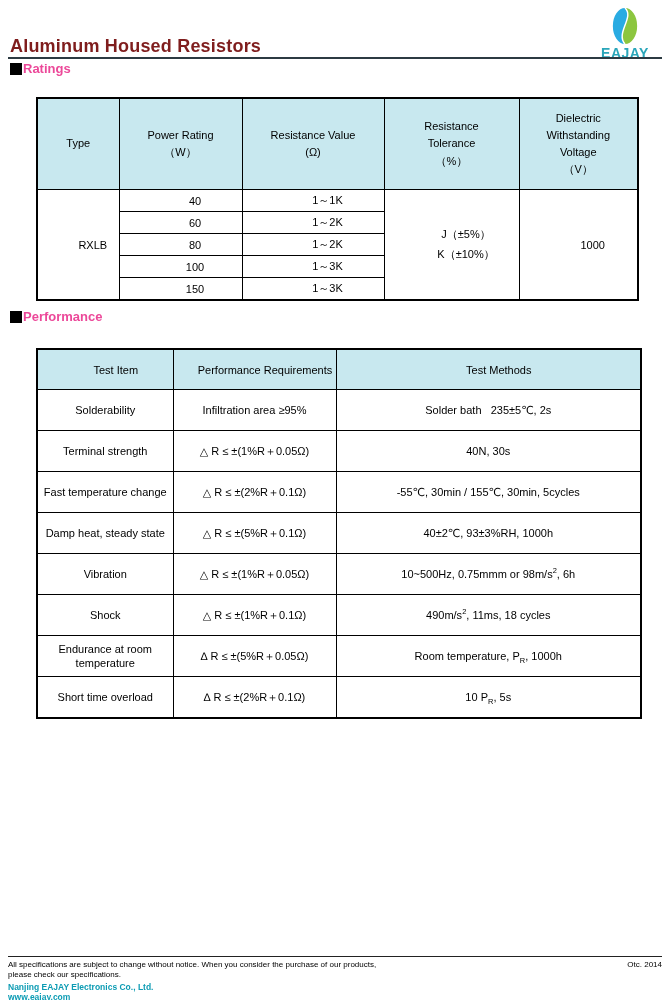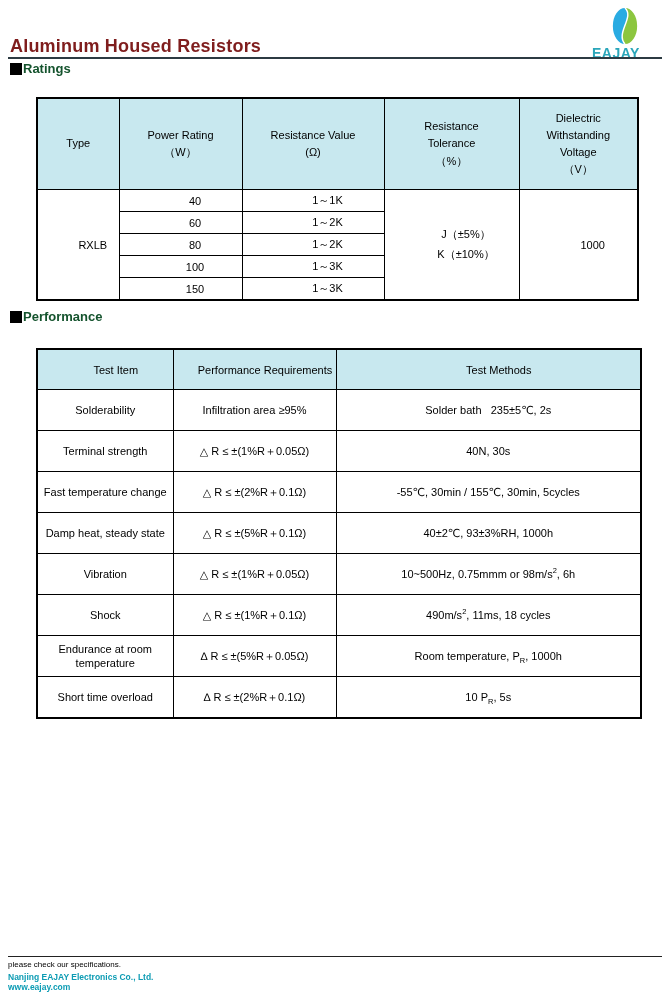--- a/index.html
+++ b/index.html
@@ -10,26 +10,26 @@
 
   
   .page-title{
     position:absolute;left:10px;top:36px;
     font-size:18px;font-weight:bold;color:#7f1d1d;letter-spacing:0.2px;
   }
   .header-rule{
     position:absolute;left:8px;top:57px;width:654px;height:0;
     border-top:2px solid #2c3a42;
   }
-  .brand{position:absolute;top:5px;right:12px;width:66px;text-align:left;}
+  .brand{position:absolute;top:5px;right:12px;width:66px;text-align:center;}
   .brand svg{display:block;margin:0 auto;}
   .brand-name{font-size:14px;font-weight:bold;color:#2aa6ba;letter-spacing:0.5px;line-height:12px;}
 
   
-  .section-heading{position:absolute;left:10px;font-size:13px;font-weight:bold;color:#14532d;display:flex;align-items:center;}
+  .section-heading{position:absolute;left:10px;font-size:13px;font-weight:bold;color:#ec4899;display:flex;align-items:center;}
   .section-heading .sq{display:inline-block;width:12px;height:12px;background:#000;margin-right:1px;}
   .heading-ratings{top:61px;}
   .heading-performance{top:309px;}
 
   
   table{border-collapse:collapse;table-layout:fixed;font-size:11px;color:#000;}
   td,th{border:1px solid #000;text-align:center;vertical-align:middle;padding:1px 3px;overflow:hidden;}
   thead th{background:#c8e8ef;font-weight:normal;}
   .pre{white-space:pre-line;}
 
@@ -188,20 +188,24 @@
       </tr>
       <tr>
         <td class="pre">Short time overload</td>
         <td>∆ R ≤ ±(2%R＋0.1Ω)</td>
         <td>10 P<sub>R</sub>, 5s</td>
       </tr>
     </tbody>
   </table>
 
   <div class="footer">
+    <div class="footer-row">
+      <span>All specifications are subject to change without notice. When you consider the purchase of our products,</span>
+      <span>Otc. 2014</span>
+    </div>
     <div>please check our specifications.</div>
     <div class="footer-row footer-teal">
       <span>Nanjing EAJAY Electronics Co., Ltd.</span>
       <span>www.eajay.com</span>
     </div>
   </div>
 
 </div>
 
 </body></html>

